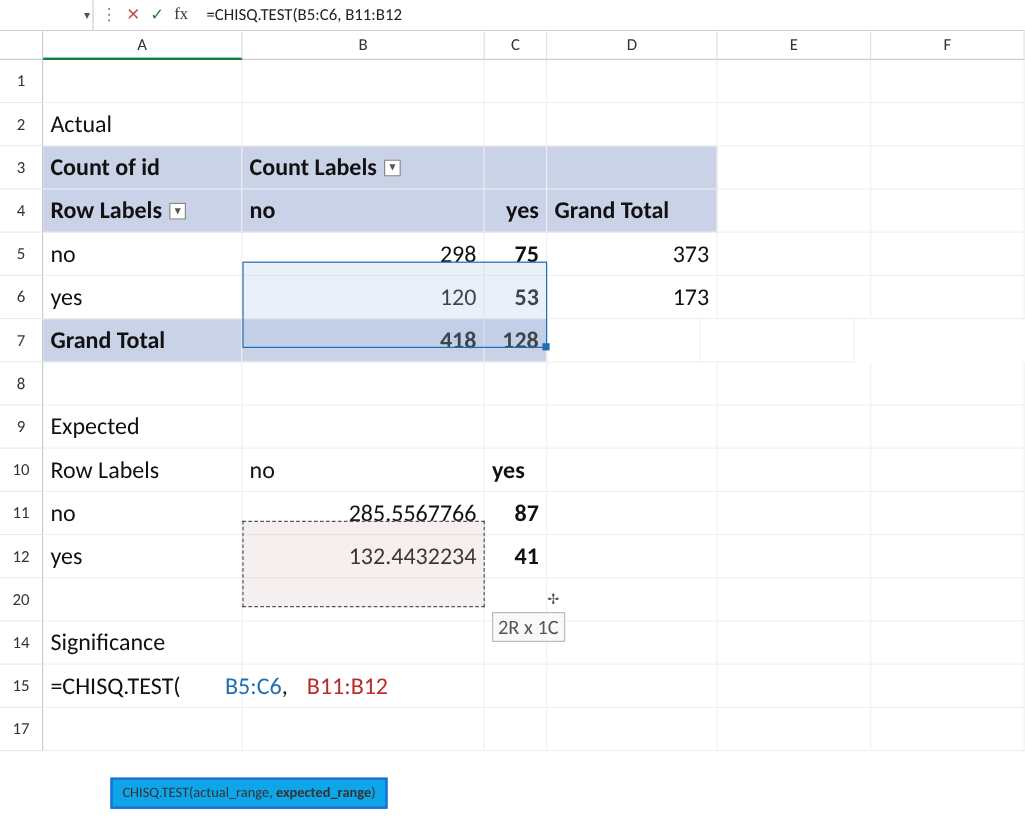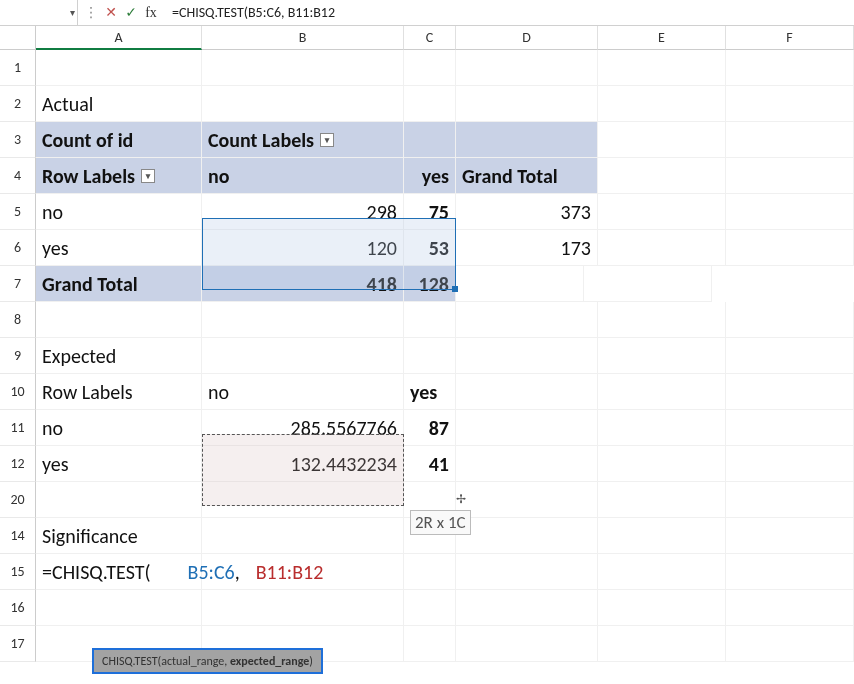--- a/index.html
+++ b/index.html
@@ -199,21 +199,21 @@
   }
   .f-black { color: #111; }
   .f-blue  { color: #1f6fb5; margin-left: 37px; }
   .f-red   { color: #b92d2d; padding-left: 16px; }
 
   .tooltip {
     position: absolute;
     left: 92px;
     top: 598px;
     border: 2px solid #1e6fd9;
-    background: #a3a3a3;
+    background: #0ea5e9;
     font-size: 12px;
     padding: 4px 8px;
     color: #333;
     z-index: 8;
   }
   .tooltip .bolded { font-weight: 700; }
 
   .dropdown-btn {
     width: 14px;
     height: 14px;
@@ -423,29 +423,20 @@
               <span class="f-red">B11:B12</span>
           </div>
         </div>
         <div class="cell cB"></div>
         <div class="cell cC"></div>
         <div class="cell cD"></div>
         <div class="cell cE"></div>
         <div class="cell cF"></div>
       </div>
 
-      <div class="row">
-        <div class="row-h">16</div>
-        <div class="cell cA"></div>
-        <div class="cell cB"></div>
-        <div class="cell cC"></div>
-        <div class="cell cD"></div>
-        <div class="cell cE"></div>
-        <div class="cell cF"></div>
-      </div>
 
       <div class="row">
         <div class="row-h">17</div>
         <div class="cell cA"></div>
         <div class="cell cB"></div>
         <div class="cell cC"></div>
         <div class="cell cD"></div>
         <div class="cell cE"></div>
         <div class="cell cF"></div>
       </div>

